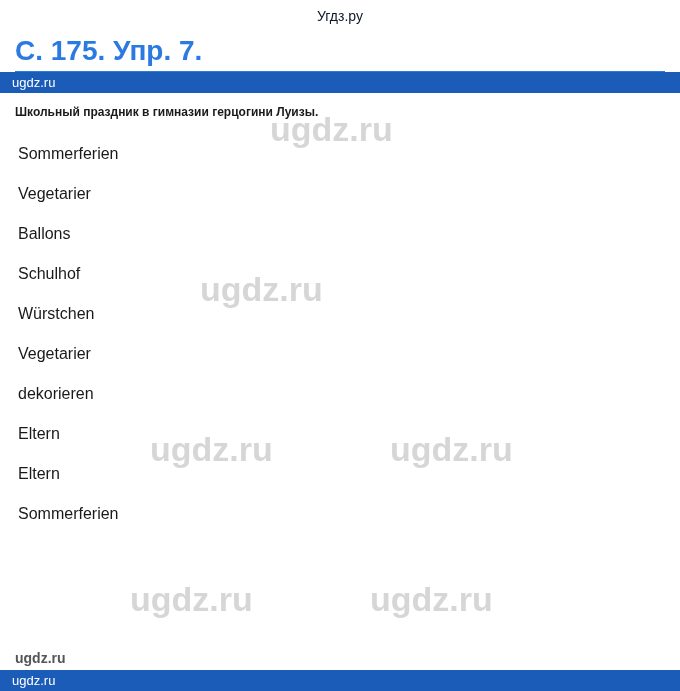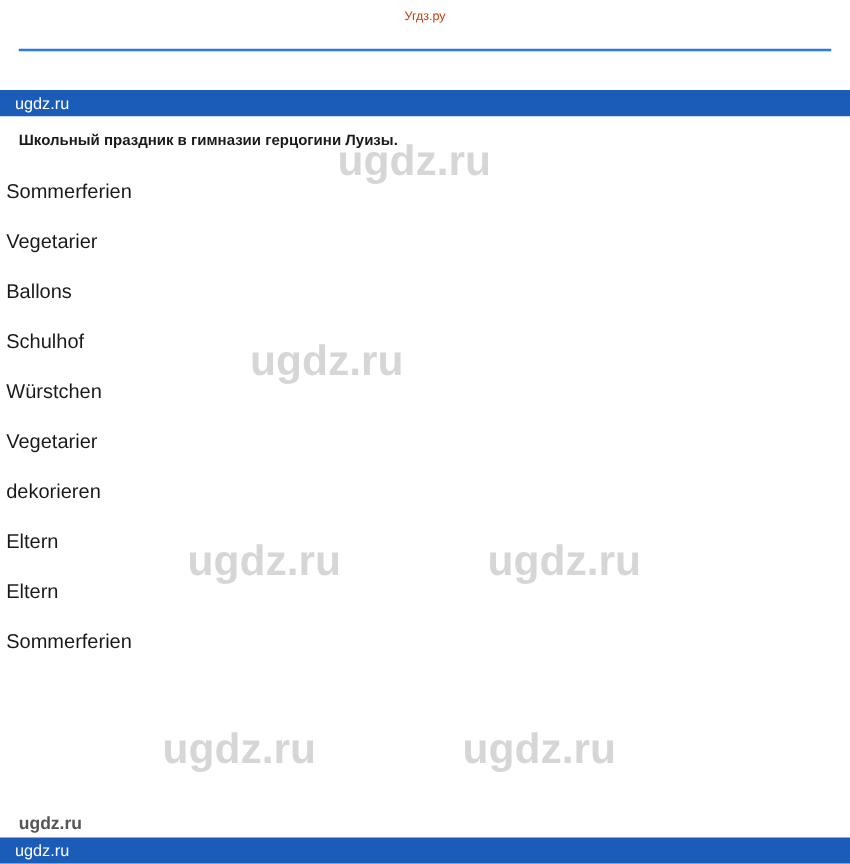--- a/index.html
+++ b/index.html
@@ -15,22 +15,22 @@
       font-family: Arial, sans-serif;
       position: relative;
       overflow: hidden;
     }
 
     .watermark-top {
       position: absolute;
       top: 8px;
       left: 50%;
       transform: translateX(-50%);
-      color: #c2410c;
-      font-size: 10px;
+      color: #0f172a;
+      font-size: 14px;
       font-weight: normal;
       white-space: nowrap;
     }
 
     .watermark-large {
       position: absolute;
       color: rgba(180, 180, 180, 0.55);
       font-size: 36px;
       font-weight: bold;
       white-space: nowrap;
@@ -74,21 +74,21 @@
       top: 105px;
       left: 15px;
       font-size: 12px;
       font-weight: bold;
       color: #1a1a1a;
     }
 
     .word-list {
       position: absolute;
       top: 145px;
-      left: 5px;
+      left: 18px;
       list-style: none;
     }
 
     .word-list li {
       font-size: 16px;
       color: #1a1a1a;
       margin-bottom: 22px;
     }
 
     
@@ -110,20 +110,21 @@
       font-size: 13px;
       padding: 3px 12px;
     }
   </style>
 </head>
 <body>
 
 <div class="watermark-top">Угдз.ру</div>
 
 <div class="title-section">
+  <div class="page-title">С. 175. Упр. 7.</div>
   <div class="divider"></div>
 </div>
 
 <div class="watermark-bar">ugdz.ru</div>
 
 <div class="subtitle">Школьный праздник в гимназии герцогини Луизы.</div>
 
 <div class="watermark-large wm1">ugdz.ru</div>
 
 <div class="watermark-large wm2">ugdz.ru</div>

